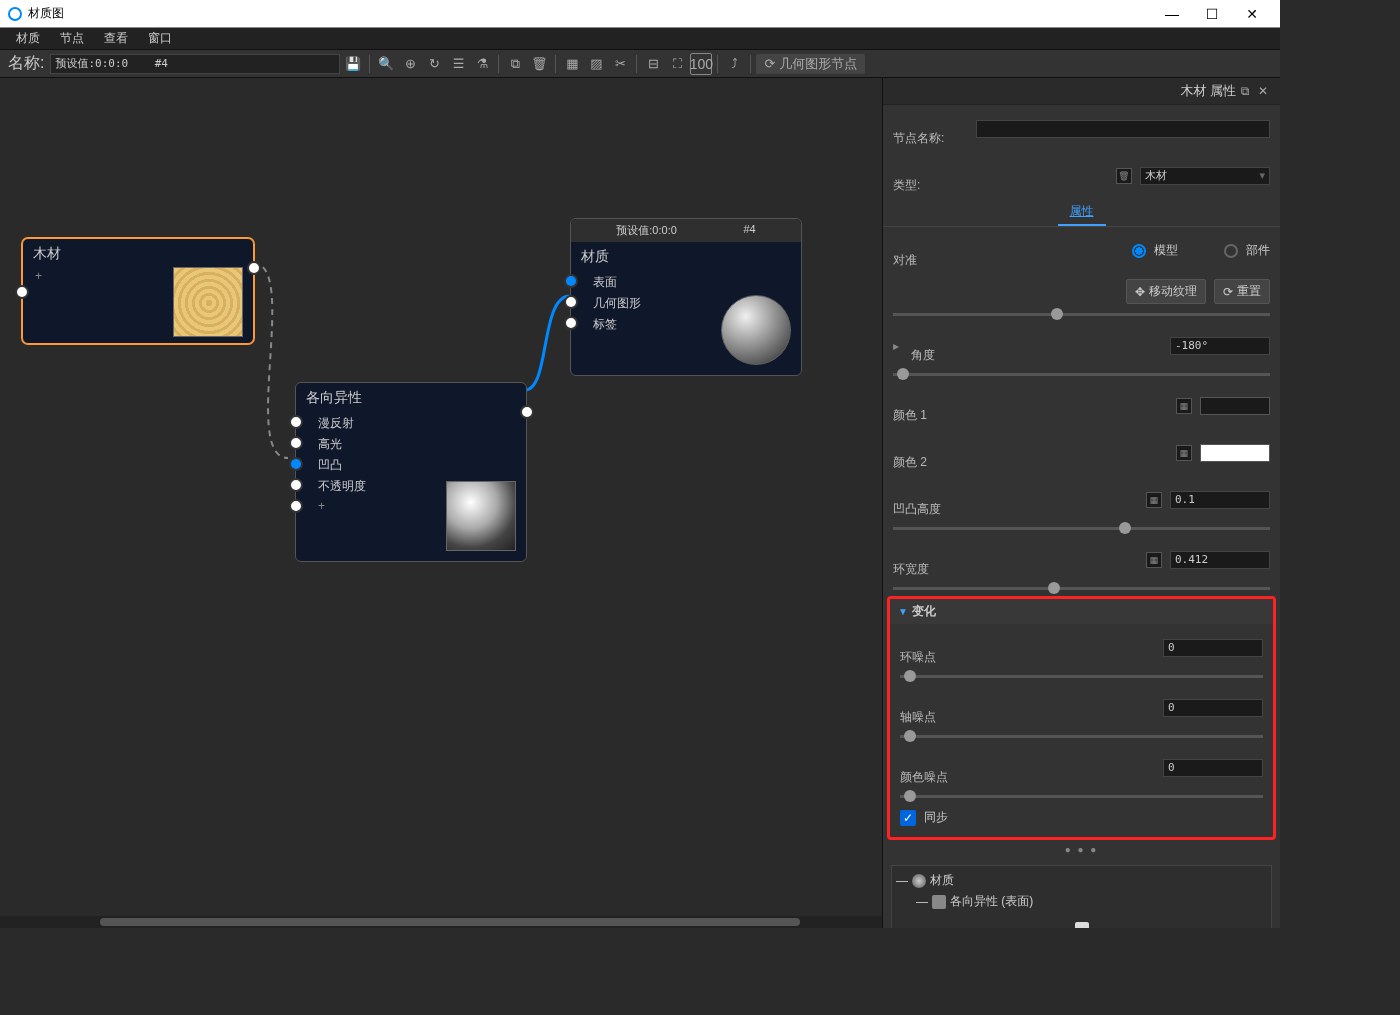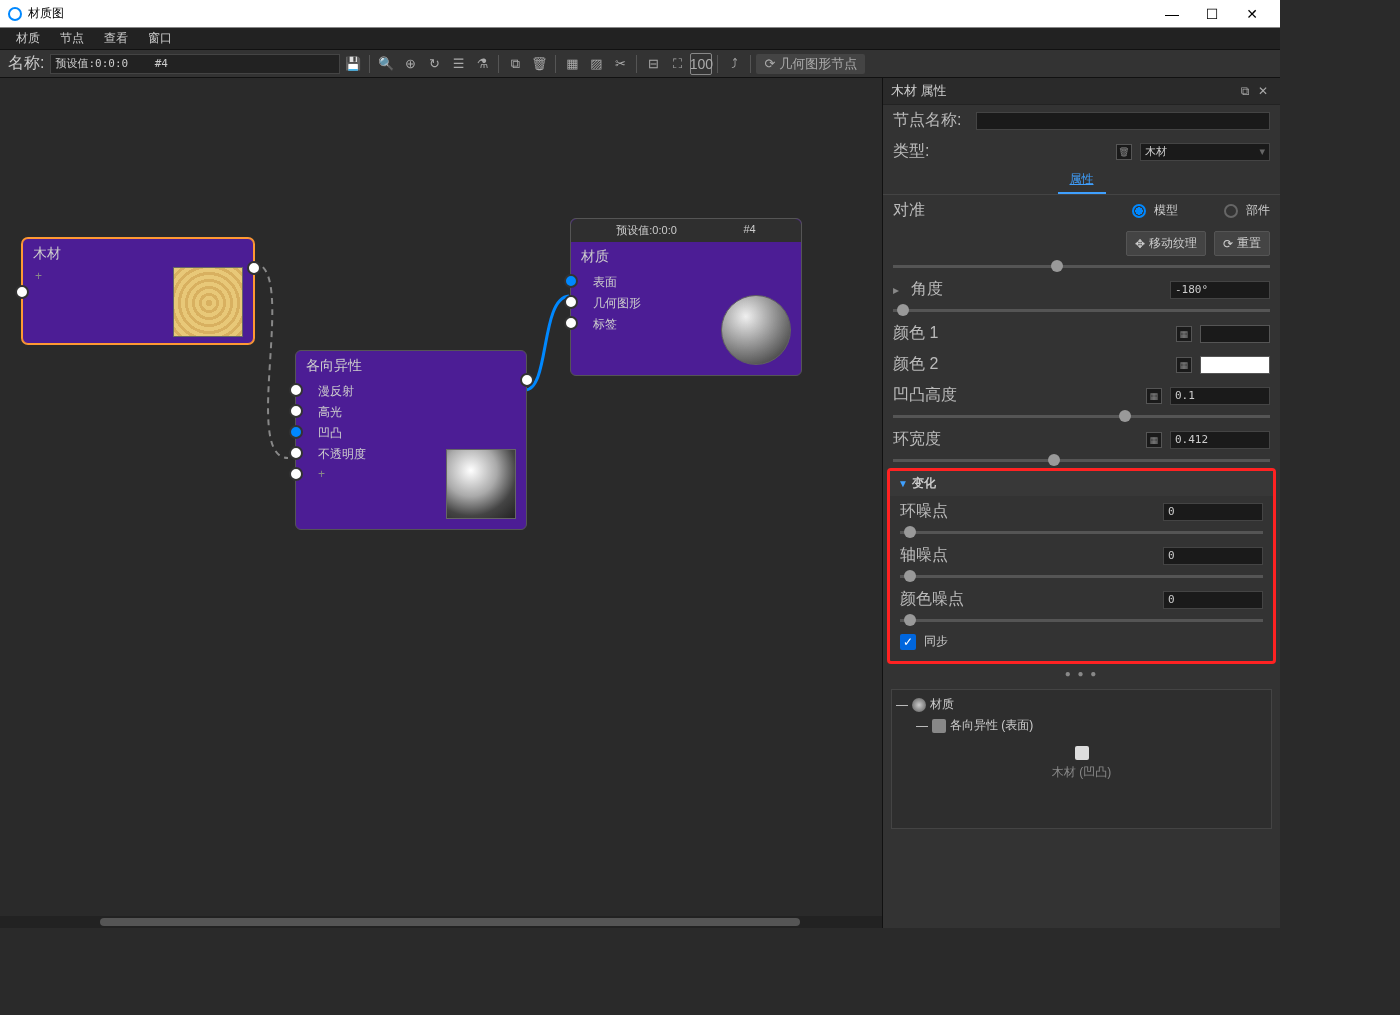--- a/index.html
+++ b/index.html
@@ -22,39 +22,39 @@
 .toolbar .tb-btn { width: 22px; height: 22px; display: flex; align-items: center; justify-content: center; color: #aaa; font-size: 13px; border-radius: 2px; }
 .toolbar .tb-sep { width: 1px; height: 18px; background: #555; margin: 0 3px; }
 .toolbar .geo-btn { background: #444; padding: 0 8px; height: 20px; display: flex; align-items: center; border-radius: 2px; width: auto; gap: 4px; }
 
 
 .main { position: absolute; top: 78px; left: 0; right: 0; bottom: 0; display: flex; }
 .canvas { flex: 1; background: #2a2a2a; position: relative; overflow: hidden; }
 .props-panel { width: 398px; background: #333; border-left: 1px solid #111; overflow-y: auto; }
 
 
-.node { position: absolute; background: #4c1d95; border: 1px solid #555; border-radius: 6px; }
+.node { position: absolute; background: #0f172a; border: 1px solid #555; border-radius: 6px; }
 .node.wood { border: 1px solid #ff9933; box-shadow: 0 0 0 1px #ff9933; }
 .node .node-title { padding: 6px 10px; font-size: 14px; }
 .node .header-row { background: #2f2f2f; padding: 4px 12px; text-align: center; font-size: 11px; font-family: monospace; display: flex; justify-content: space-around; border-radius: 6px 6px 0 0; }
 .port { width: 14px; height: 14px; background: #fff; border: 2px solid #333; border-radius: 50%; position: absolute; }
 .port.blue { background: #0088ff; }
 .port-label { padding: 2px 12px 2px 22px; font-size: 12px; position: relative; }
 .node-thumb { position: absolute; background: #555; border: 1px solid #666; }
 
 
 .edges { position: absolute; top: 0; left: 0; width: 100%; height: 100%; pointer-events: none; }
 
 
 .props-header { display: flex; align-items: center; padding: 4px 8px; background: #2a2a2a; border-bottom: 1px solid #222; }
-.props-header .title { flex: 1; text-align: left; font-size: 13px; }
+.props-header .title { flex: 1; text-align: right; font-size: 13px; }
 .props-header .hbtn { width: 18px; height: 18px; display: flex; align-items: center; justify-content: center; color: #aaa; }
 
 .prop-row { display: flex; align-items: center; padding: 5px 10px; gap: 8px; position: relative; }
-.prop-row .prop-label { width: 75px; font-size: 16px; color: #bbb; }
+.prop-row .prop-label { width: 75px; font-size: 12px; color: #bbb; margin-top: 20px; }
 .prop-row input.text-in, .prop-row .value-box { background: #1a1a1a; border: 1px solid #444; color: #ccc; height: 18px; padding: 0 4px; font-size: 11px; font-family: monospace; }
 .prop-row .value-box { width: 100px; display: flex; align-items: center; }
 .prop-row .color-swatch { width: 70px; height: 18px; border: 1px solid #555; }
 .prop-row .radio { width: 14px; height: 14px; border-radius: 50%; border: 2px solid #666; display: inline-block; vertical-align: middle; }
 .prop-row .radio.checked { border-color: #0088ff; background: radial-gradient(circle, #0088ff 0, #0088ff 50%, transparent 55%); }
 .prop-row .checkbox { width: 16px; height: 16px; background: #0066dd; border-radius: 2px; display: flex; align-items: center; justify-content: center; color: #fff; font-size: 12px; }
 .prop-row .pill-btn { background: #444; border: 1px solid #555; padding: 3px 8px; border-radius: 2px; display: flex; align-items: center; gap: 4px; }
 .prop-row .small-icon { width: 16px; height: 16px; background: #1a1a1a; border: 1px solid #555; display: flex; align-items: center; justify-content: center; font-size: 9px; color: #888; }
 
 .slider-track { height: 3px; background: #555; position: relative; margin: 4px 10px 6px 10px; }
@@ -139,21 +139,21 @@
     </svg>
 
     <div class="node wood" style="left:22px; top:160px; width:232px; height:106px;">
       <div class="node-title">木材</div>
       <div style="padding-left:12px; color:#888;">+</div>
       <div class="port" style="left:-8px; top:46px;"></div>
       <div class="port" style="right:-8px; top:22px;"></div>
       <div class="node-thumb" style="right:10px; top:28px; width:70px; height:70px; background:#e8c878; background-image: repeating-radial-gradient(circle at 35px 35px, #d8b060 0, #d8b060 3px, #e8c878 3px, #e8c878 7px);"></div>
     </div>
 
-    <div class="node" style="left:295px; top:272px; width:232px; height:180px;">
+    <div class="node" style="left:295px; top:304px; width:232px; height:180px;">
       <div class="node-title">各向异性</div>
       <div class="port" style="right:-8px; top:22px;"></div>
       <div style="position:relative;">
         <div class="port-label"><span class="port" style="left:-7px; top:2px;"></span><span>漫反射</span></div>
         <div class="port-label"><span class="port" style="left:-7px; top:2px;"></span><span>高光</span></div>
         <div class="port-label"><span class="port blue" style="left:-7px; top:2px;"></span><span>凹凸</span></div>
         <div class="port-label"><span class="port" style="left:-7px; top:2px;"></span><span>不透明度</span></div>
         <div class="port-label" style="color:#888;"><span class="port" style="left:-7px; top:2px;"></span><span>+</span></div>
       </div>
       <div class="node-thumb" style="right:10px; bottom:10px; width:70px; height:70px; background: radial-gradient(circle at 35% 30%, #fff, #aaa 40%, #444 70%, #222);"></div>

